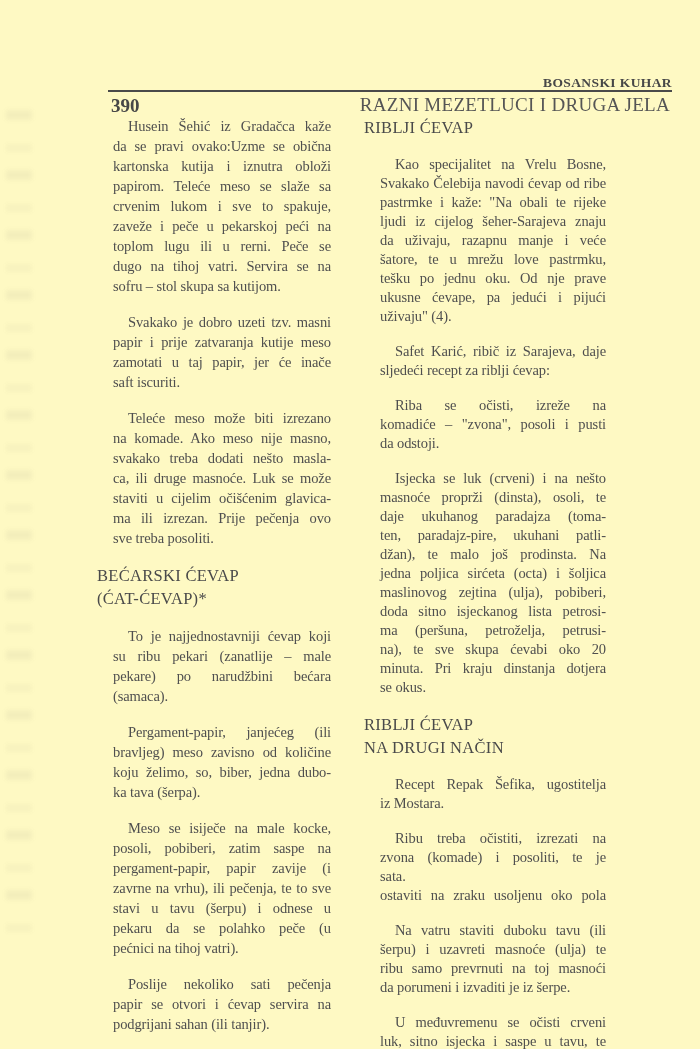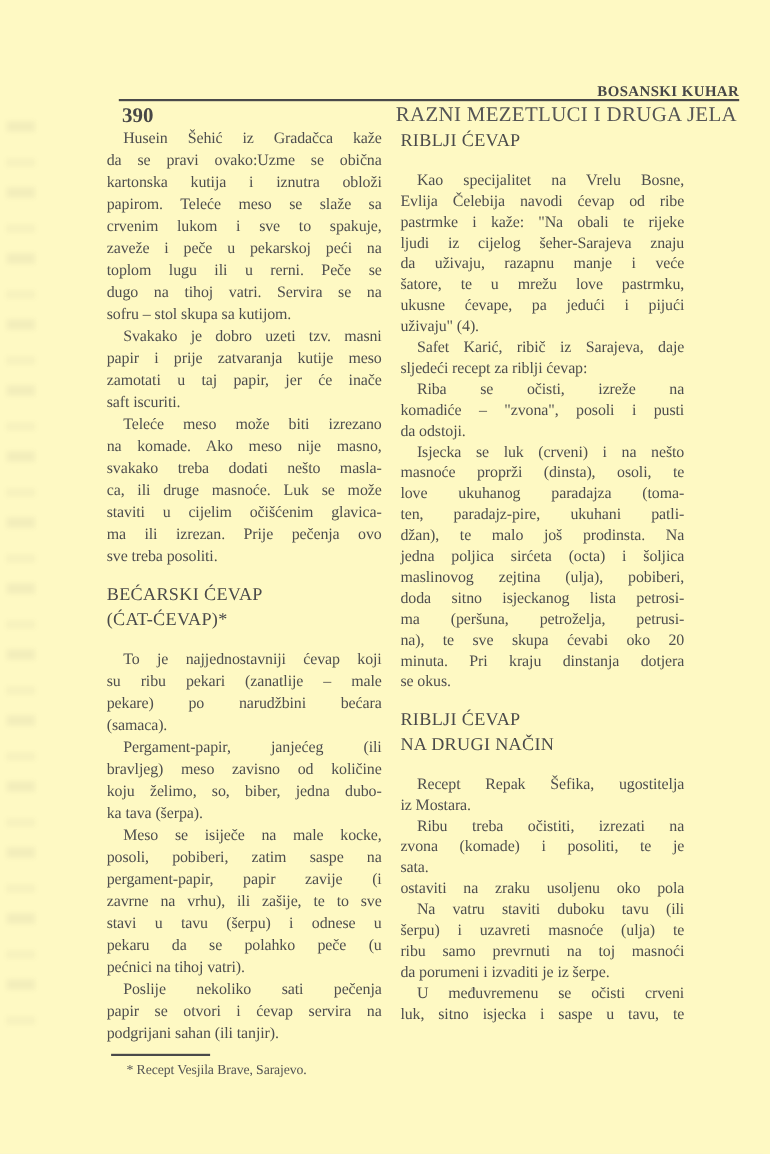--- a/index.html
+++ b/index.html
@@ -44,21 +44,21 @@
   }
 
   
   .col {
     position: absolute; top: 114px;
     font-size: 14.5px; letter-spacing: -0.1px;
   }
   .col-left  { left: 97px;  width: 250px; line-height: 20px; }
   .col-right { left: 364px; width: 258px; line-height: 19px; }
 
-  .block { margin: 0; }
+  .block { margin: 16px; }
   .col .block:first-child { margin-top: 2px; }
 
   .paragraph .line { text-align: left; }
   .paragraph .line.j { text-align: justify; text-align-last: justify; }
   .paragraph .line:first-child { text-indent: 15px; }
 
   .heading {
     margin: 12px 0 16px 0;
     font-size: 16.5px; line-height: 23px; letter-spacing: 0.3px;
     color: #4a4a4a;
@@ -119,62 +119,63 @@
       <div class="block paragraph">
         <div class="line j">Pergament-papir, janjećeg (ili</div>
         <div class="line j">bravljeg) meso zavisno od količine</div>
         <div class="line j">koju želimo, so, biber, jedna dubo-</div>
         <div class="line">ka tava (šerpa).</div>
       </div>
       <div class="block paragraph">
         <div class="line j">Meso se isiječe na male kocke,</div>
         <div class="line j">posoli, pobiberi, zatim saspe na</div>
         <div class="line j">pergament-papir, papir zavije (i</div>
-        <div class="line j">zavrne na vrhu), ili zašije, te to sve</div>
+        <div class="line j">zavrne na vrhu), ili pečenja, te to sve</div>
         <div class="line j">stavi u tavu (šerpu) i odnese u</div>
         <div class="line j">pekaru da se polahko peče (u</div>
         <div class="line">pećnici na tihoj vatri).</div>
       </div>
       <div class="block paragraph">
         <div class="line j">Poslije nekoliko sati pečenja</div>
         <div class="line j">papir se otvori i ćevap servira na</div>
         <div class="line">podgrijani sahan (ili tanjir).</div>
       </div>
       <div class="block footnote">
         <div class="footnote-rule"></div>
         <div class="footnote-text">* Recept Vesjila Brave, Sarajevo.</div>
       </div>
     </div>
   <div class="col col-right">
       <div class="block heading">
         <div class="line">RIBLJI ĆEVAP</div>
       </div>
       <div class="block paragraph">
         <div class="line j">Kao specijalitet na Vrelu Bosne,</div>
-        <div class="line j">Evlija Čelebija navodi ćevap od ribe</div>
+        <div class="line j">Svakako Čelebija navodi ćevap od ribe</div>
         <div class="line j">pastrmke i kaže: "Na obali te rijeke</div>
         <div class="line j">ljudi iz cijelog šeher-Sarajeva znaju</div>
         <div class="line j">da uživaju, razapnu manje i veće</div>
         <div class="line j">šatore, te u mrežu love pastrmku,</div>
+        <div class="line j">tešku po jednu oku. Od nje prave</div>
         <div class="line j">ukusne ćevape, pa jedući i pijući</div>
         <div class="line">uživaju" (4).</div>
       </div>
       <div class="block paragraph">
         <div class="line j">Safet Karić, ribič iz Sarajeva, daje</div>
         <div class="line">sljedeći recept za riblji ćevap:</div>
       </div>
       <div class="block paragraph">
         <div class="line j">Riba se očisti, izreže na</div>
         <div class="line j">komadiće – "zvona", posoli i pusti</div>
         <div class="line">da odstoji.</div>
       </div>
       <div class="block paragraph">
         <div class="line j">Isjecka se luk (crveni) i na nešto</div>
         <div class="line j">masnoće proprži (dinsta), osoli, te</div>
-        <div class="line j">love ukuhanog paradajza (toma-</div>
+        <div class="line j">daje ukuhanog paradajza (toma-</div>
         <div class="line j">ten, paradajz-pire, ukuhani patli-</div>
         <div class="line j">džan), te malo još prodinsta. Na</div>
         <div class="line j">jedna poljica sirćeta (octa) i šoljica</div>
         <div class="line j">maslinovog zejtina (ulja), pobiberi,</div>
         <div class="line j">doda sitno isjeckanog lista petrosi-</div>
         <div class="line j">ma (peršuna, petroželja, petrusi-</div>
         <div class="line j">na), te sve skupa ćevabi oko 20</div>
         <div class="line j">minuta. Pri kraju dinstanja dotjera</div>
         <div class="line">se okus.</div>
       </div>

